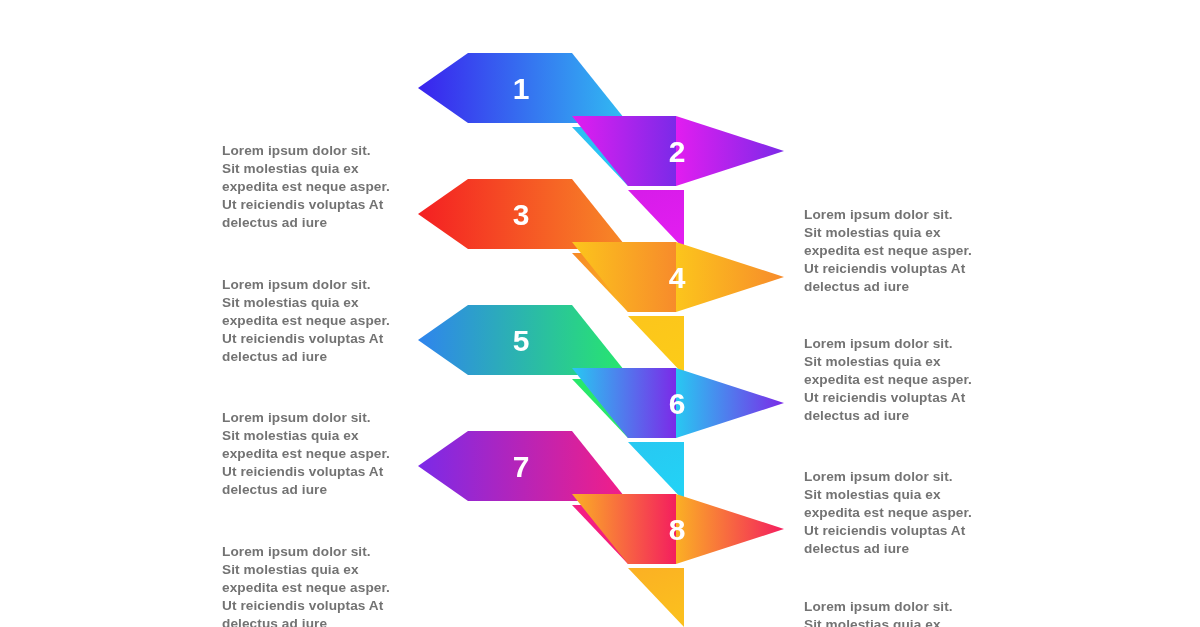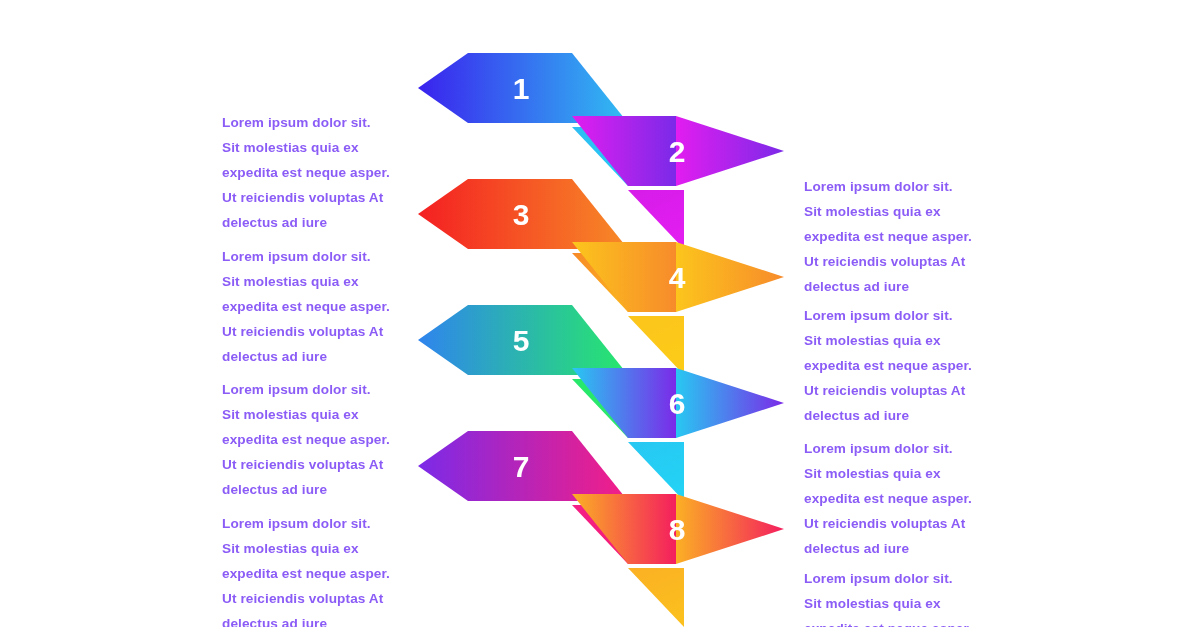--- a/index.html
+++ b/index.html
@@ -10,25 +10,26 @@
     overflow:hidden;
     position:relative;
   }
   #stage{position:absolute;left:0;top:0;width:1200px;height:627px;}
   #art{position:absolute;left:0;top:0;width:1200px;height:627px;}
 
   .txt{
     position:absolute;
     width:200px;
     font-size:13.6px;
-    line-height:25px;
+    line-height:18px;
     font-weight:bold;
-    color:#8b5cf6;
+    color:#737373;
     letter-spacing:0.1px;
     white-space:pre-line;
+    margin-top:32px;
   }
   .txt.right{width:205px;}
 </style>
 </head>
 <body>
 
 <div id="stage">
 
   <svg id="art" viewBox="0 0 1200 627" xmlns="http://www.w3.org/2000/svg">
     <defs>

